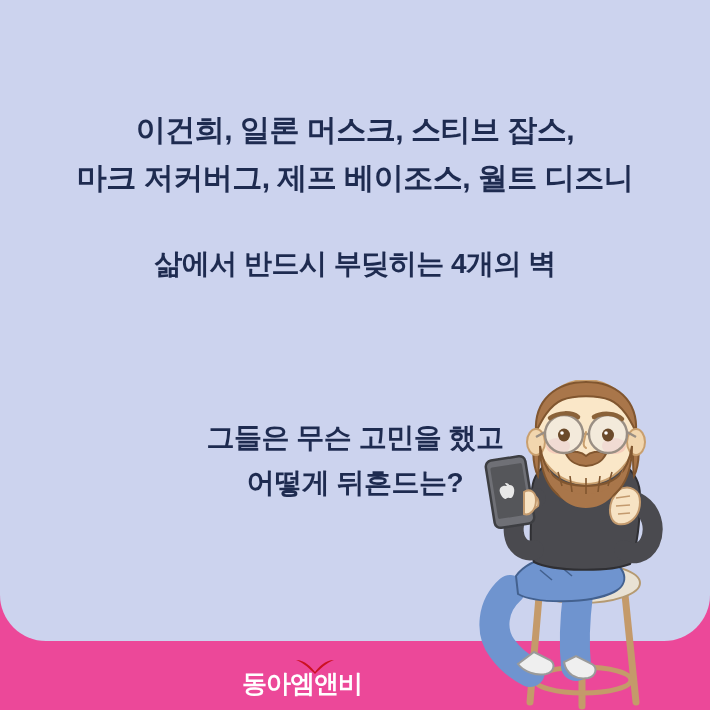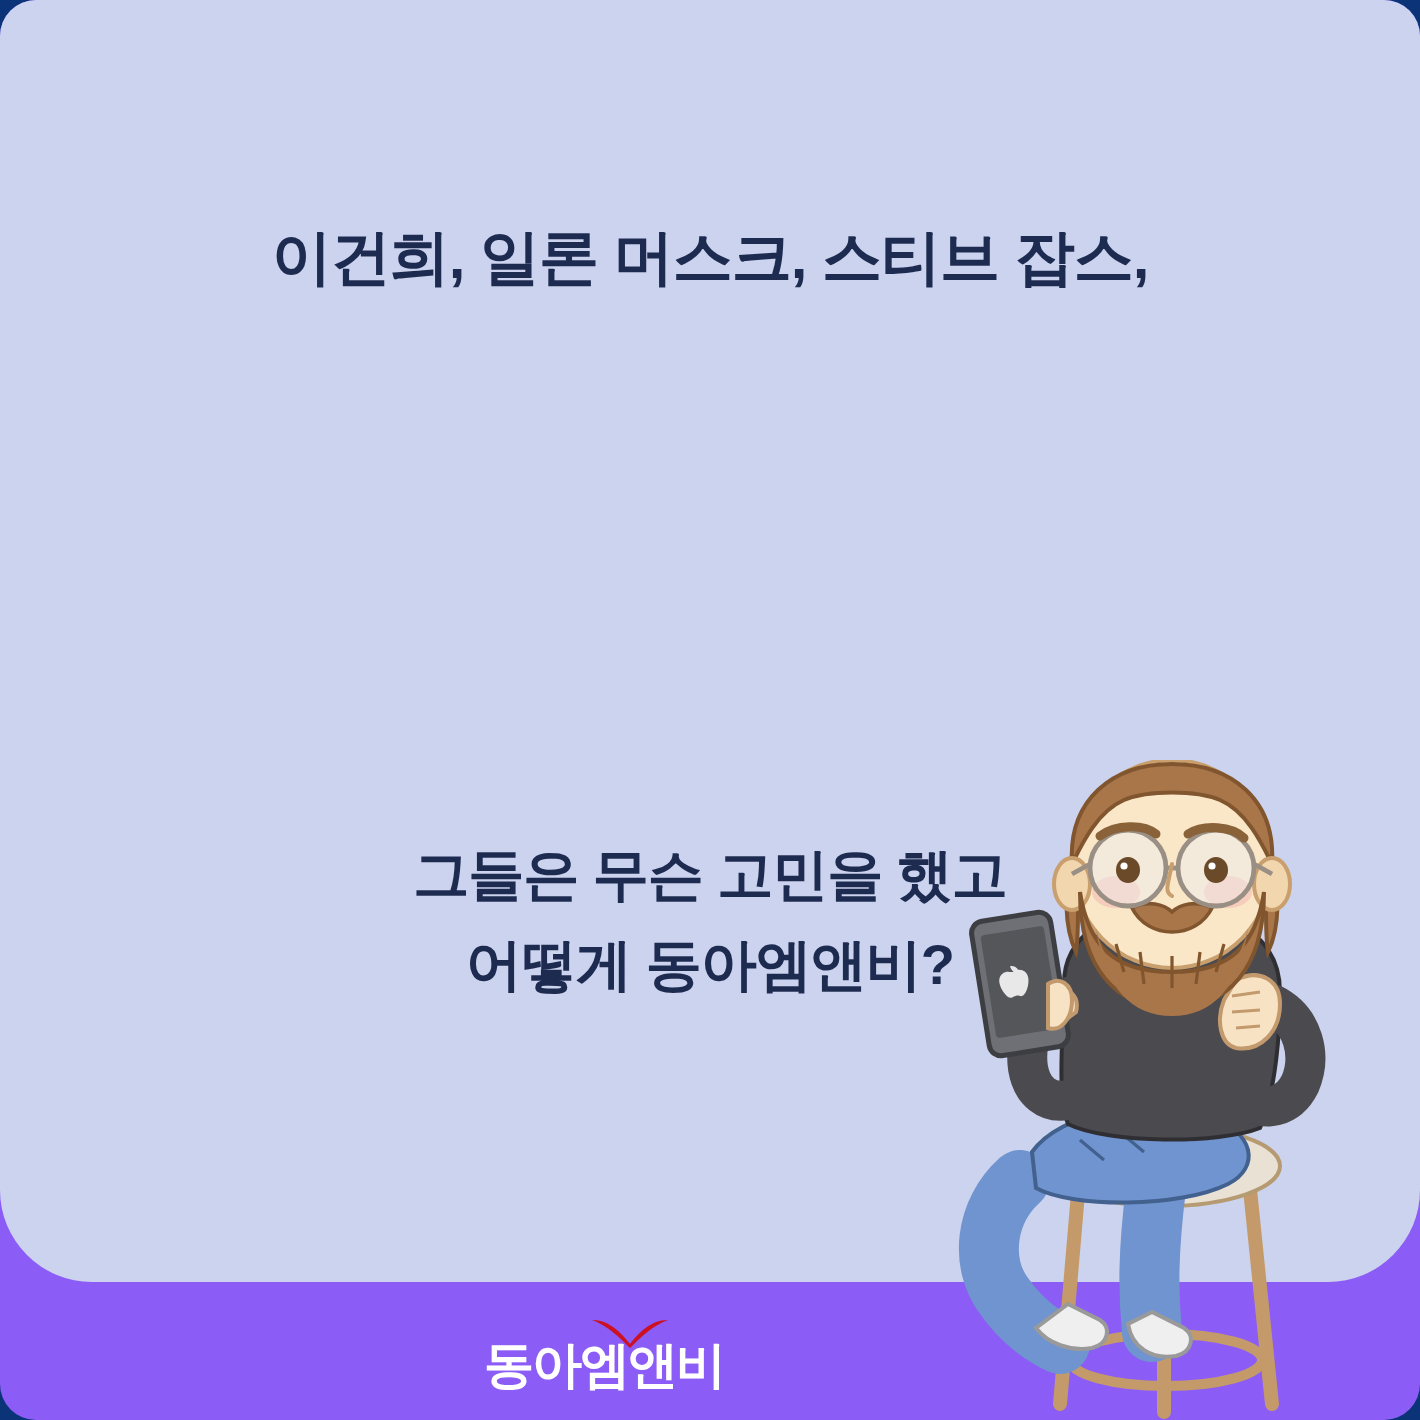--- a/index.html
+++ b/index.html
@@ -10,22 +10,21 @@
   }
   body {
     font-family: "Liberation Sans", "DejaVu Sans", sans-serif;
   }
 
   .card {
     position: relative;
     width: 710px;
     height: 710px;
     overflow: hidden;
-    background: #8b5cf6;       
-    border-radius: 18px;
+    background: #ec4899;       
   }
 
   
   .panel {
     position: absolute;
     left: 0;
     top: 0;
     width: 710px;
     height: 641px;
     background: #ccd3ee;
@@ -114,28 +113,30 @@
 <body>
 
 <div class="card">
 
   <div class="panel"></div>
 
   <div class="copy">
 
     <div class="block block-names">
       <span class="line">이건희, 일론 머스크, 스티브 잡스,</span>
+      <span class="line">마크 저커버그, 제프 베이조스, 월트 디즈니</span>
     </div>
 
     <div class="block block-pitch">
+      <span class="line">삶에서 반드시 부딪히는 4개의 벽</span>
     </div>
 
     <div class="block block-question">
       <span class="line">그들은 무슨 고민을 했고</span>
-      <span class="line">어떻게 동아엠앤비?</span>
+      <span class="line">어떻게 뒤흔드는?</span>
     </div>
 
   </div>
 
   <div class="illustration">
     <svg viewBox="0 0 232 330" width="232" height="330" xmlns="http://www.w3.org/2000/svg">
 
       <g stroke="#8a6239" stroke-width="2.4" fill="none" stroke-linecap="round">
         <path d="M62 205 L52 322" stroke="#c49a6a" stroke-width="7"></path>
         <path d="M146 205 L158 322" stroke="#c49a6a" stroke-width="7"></path>

